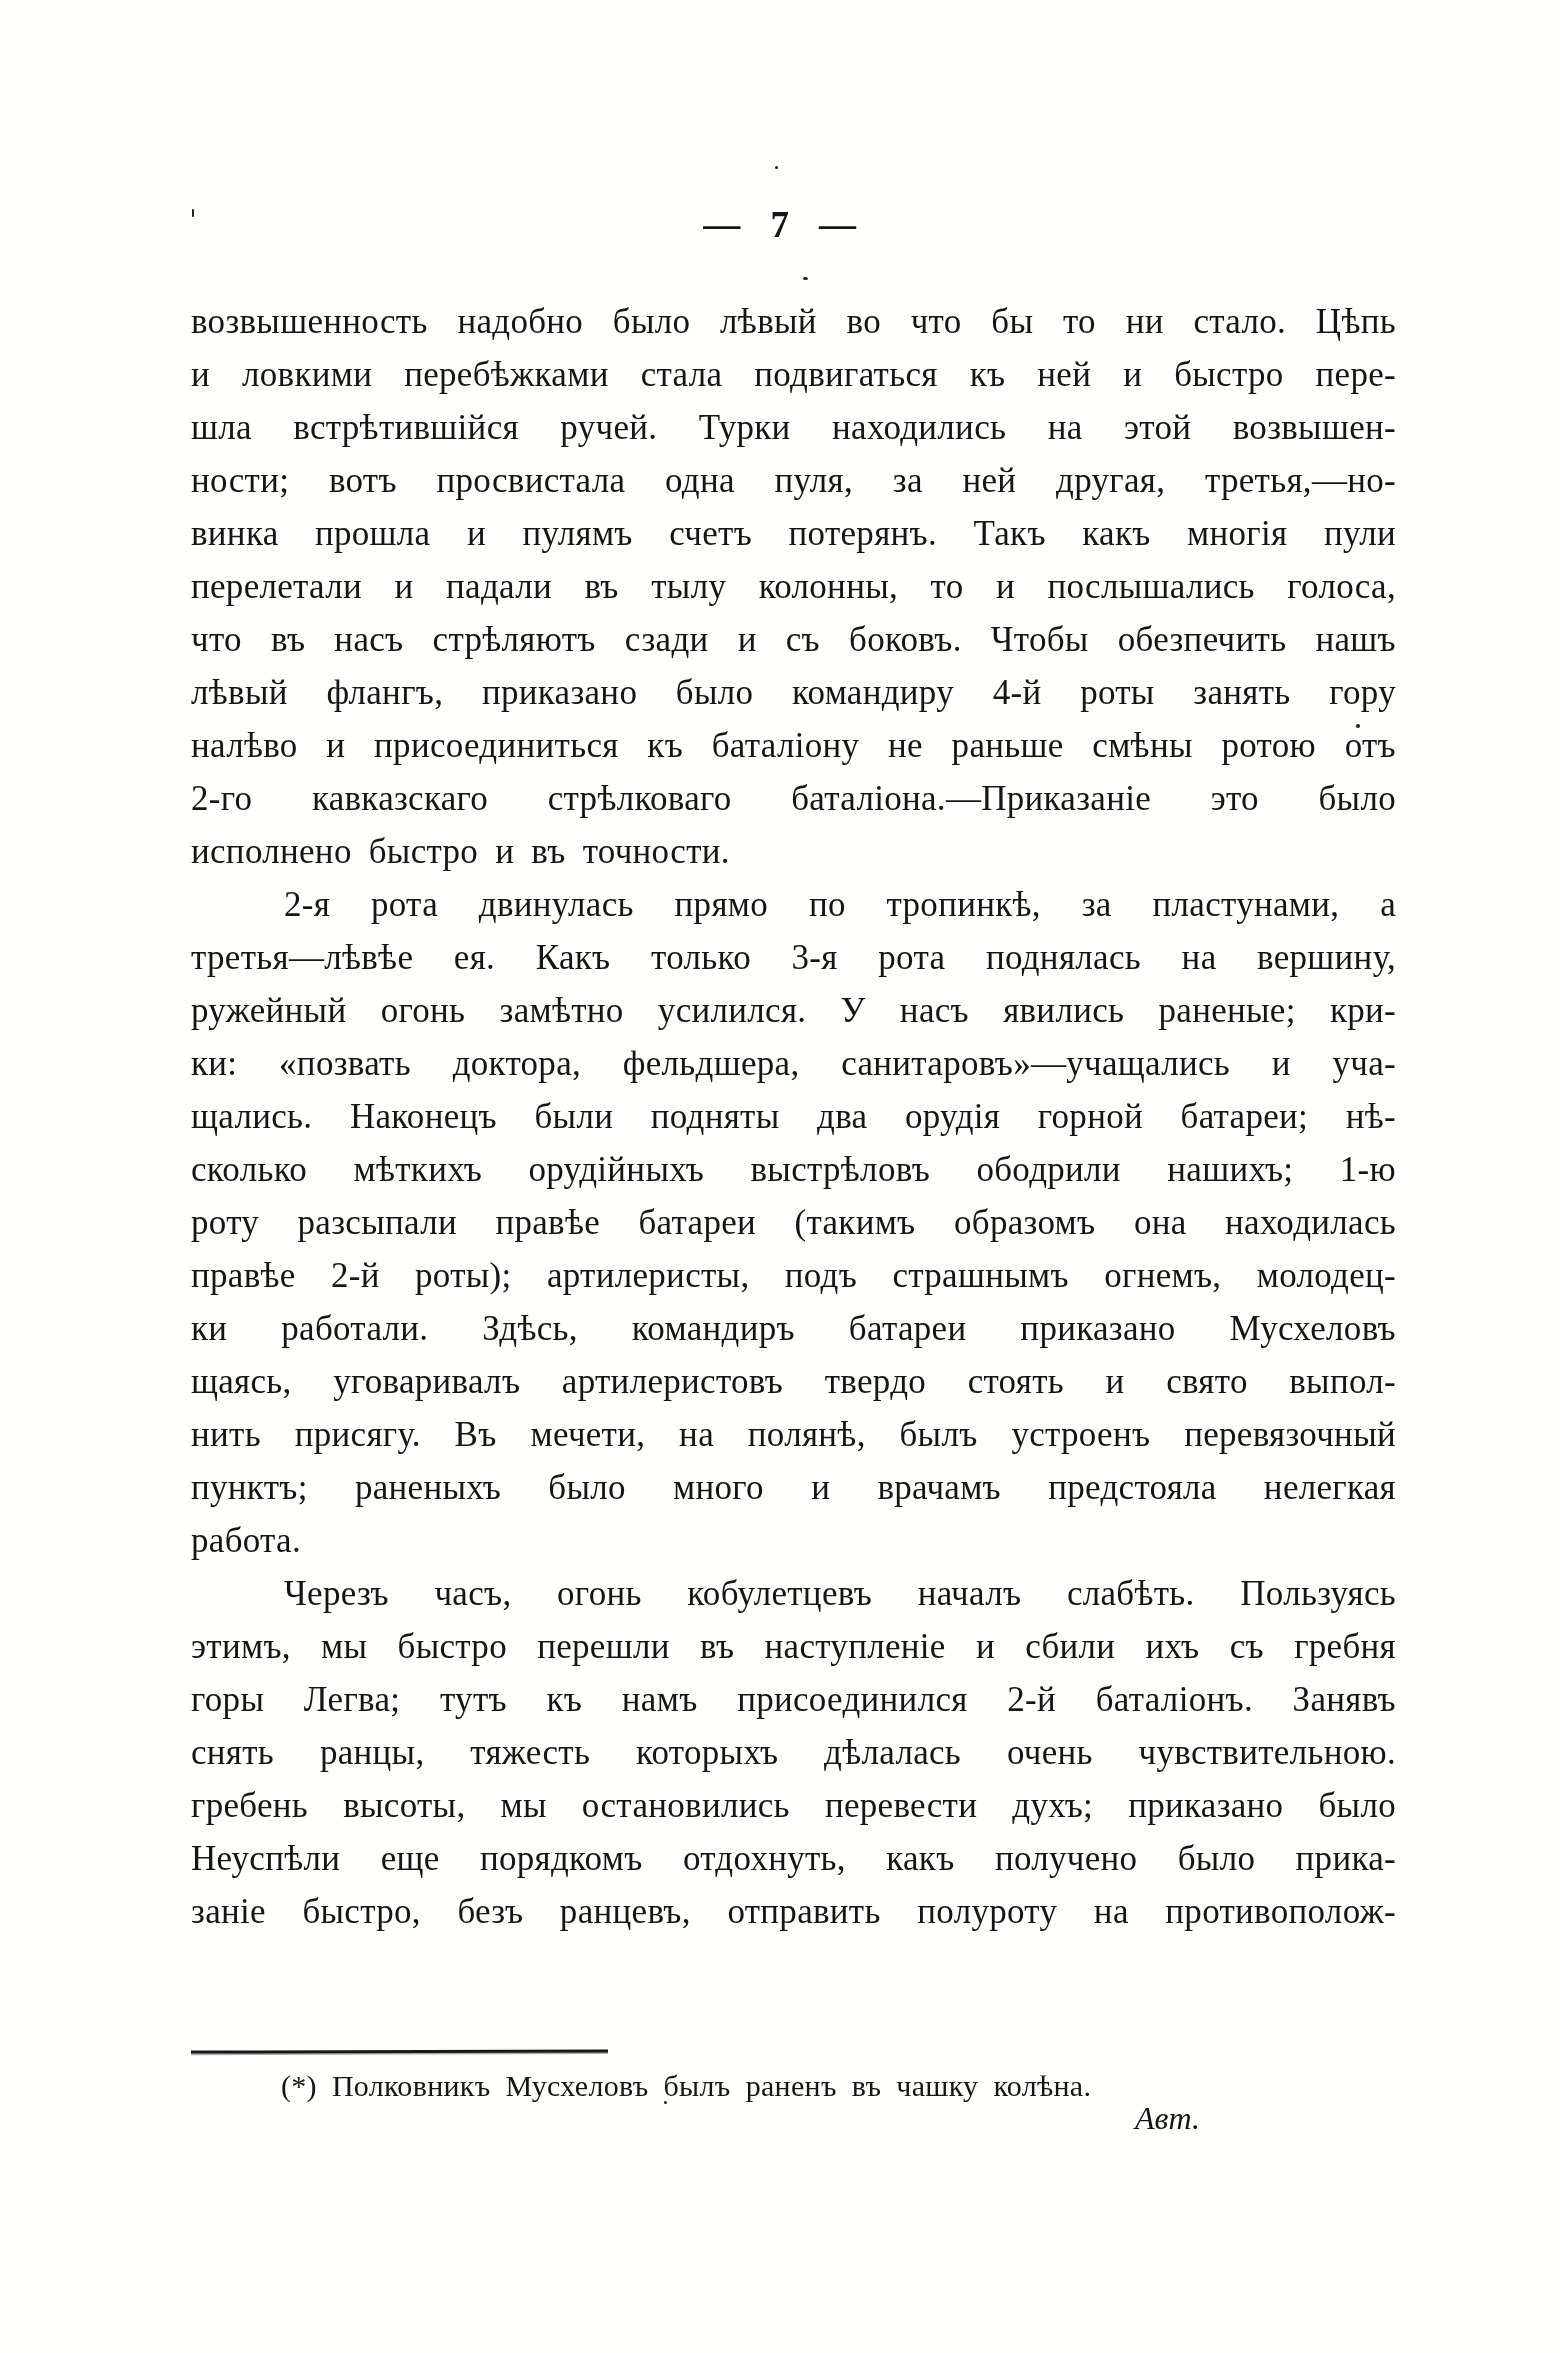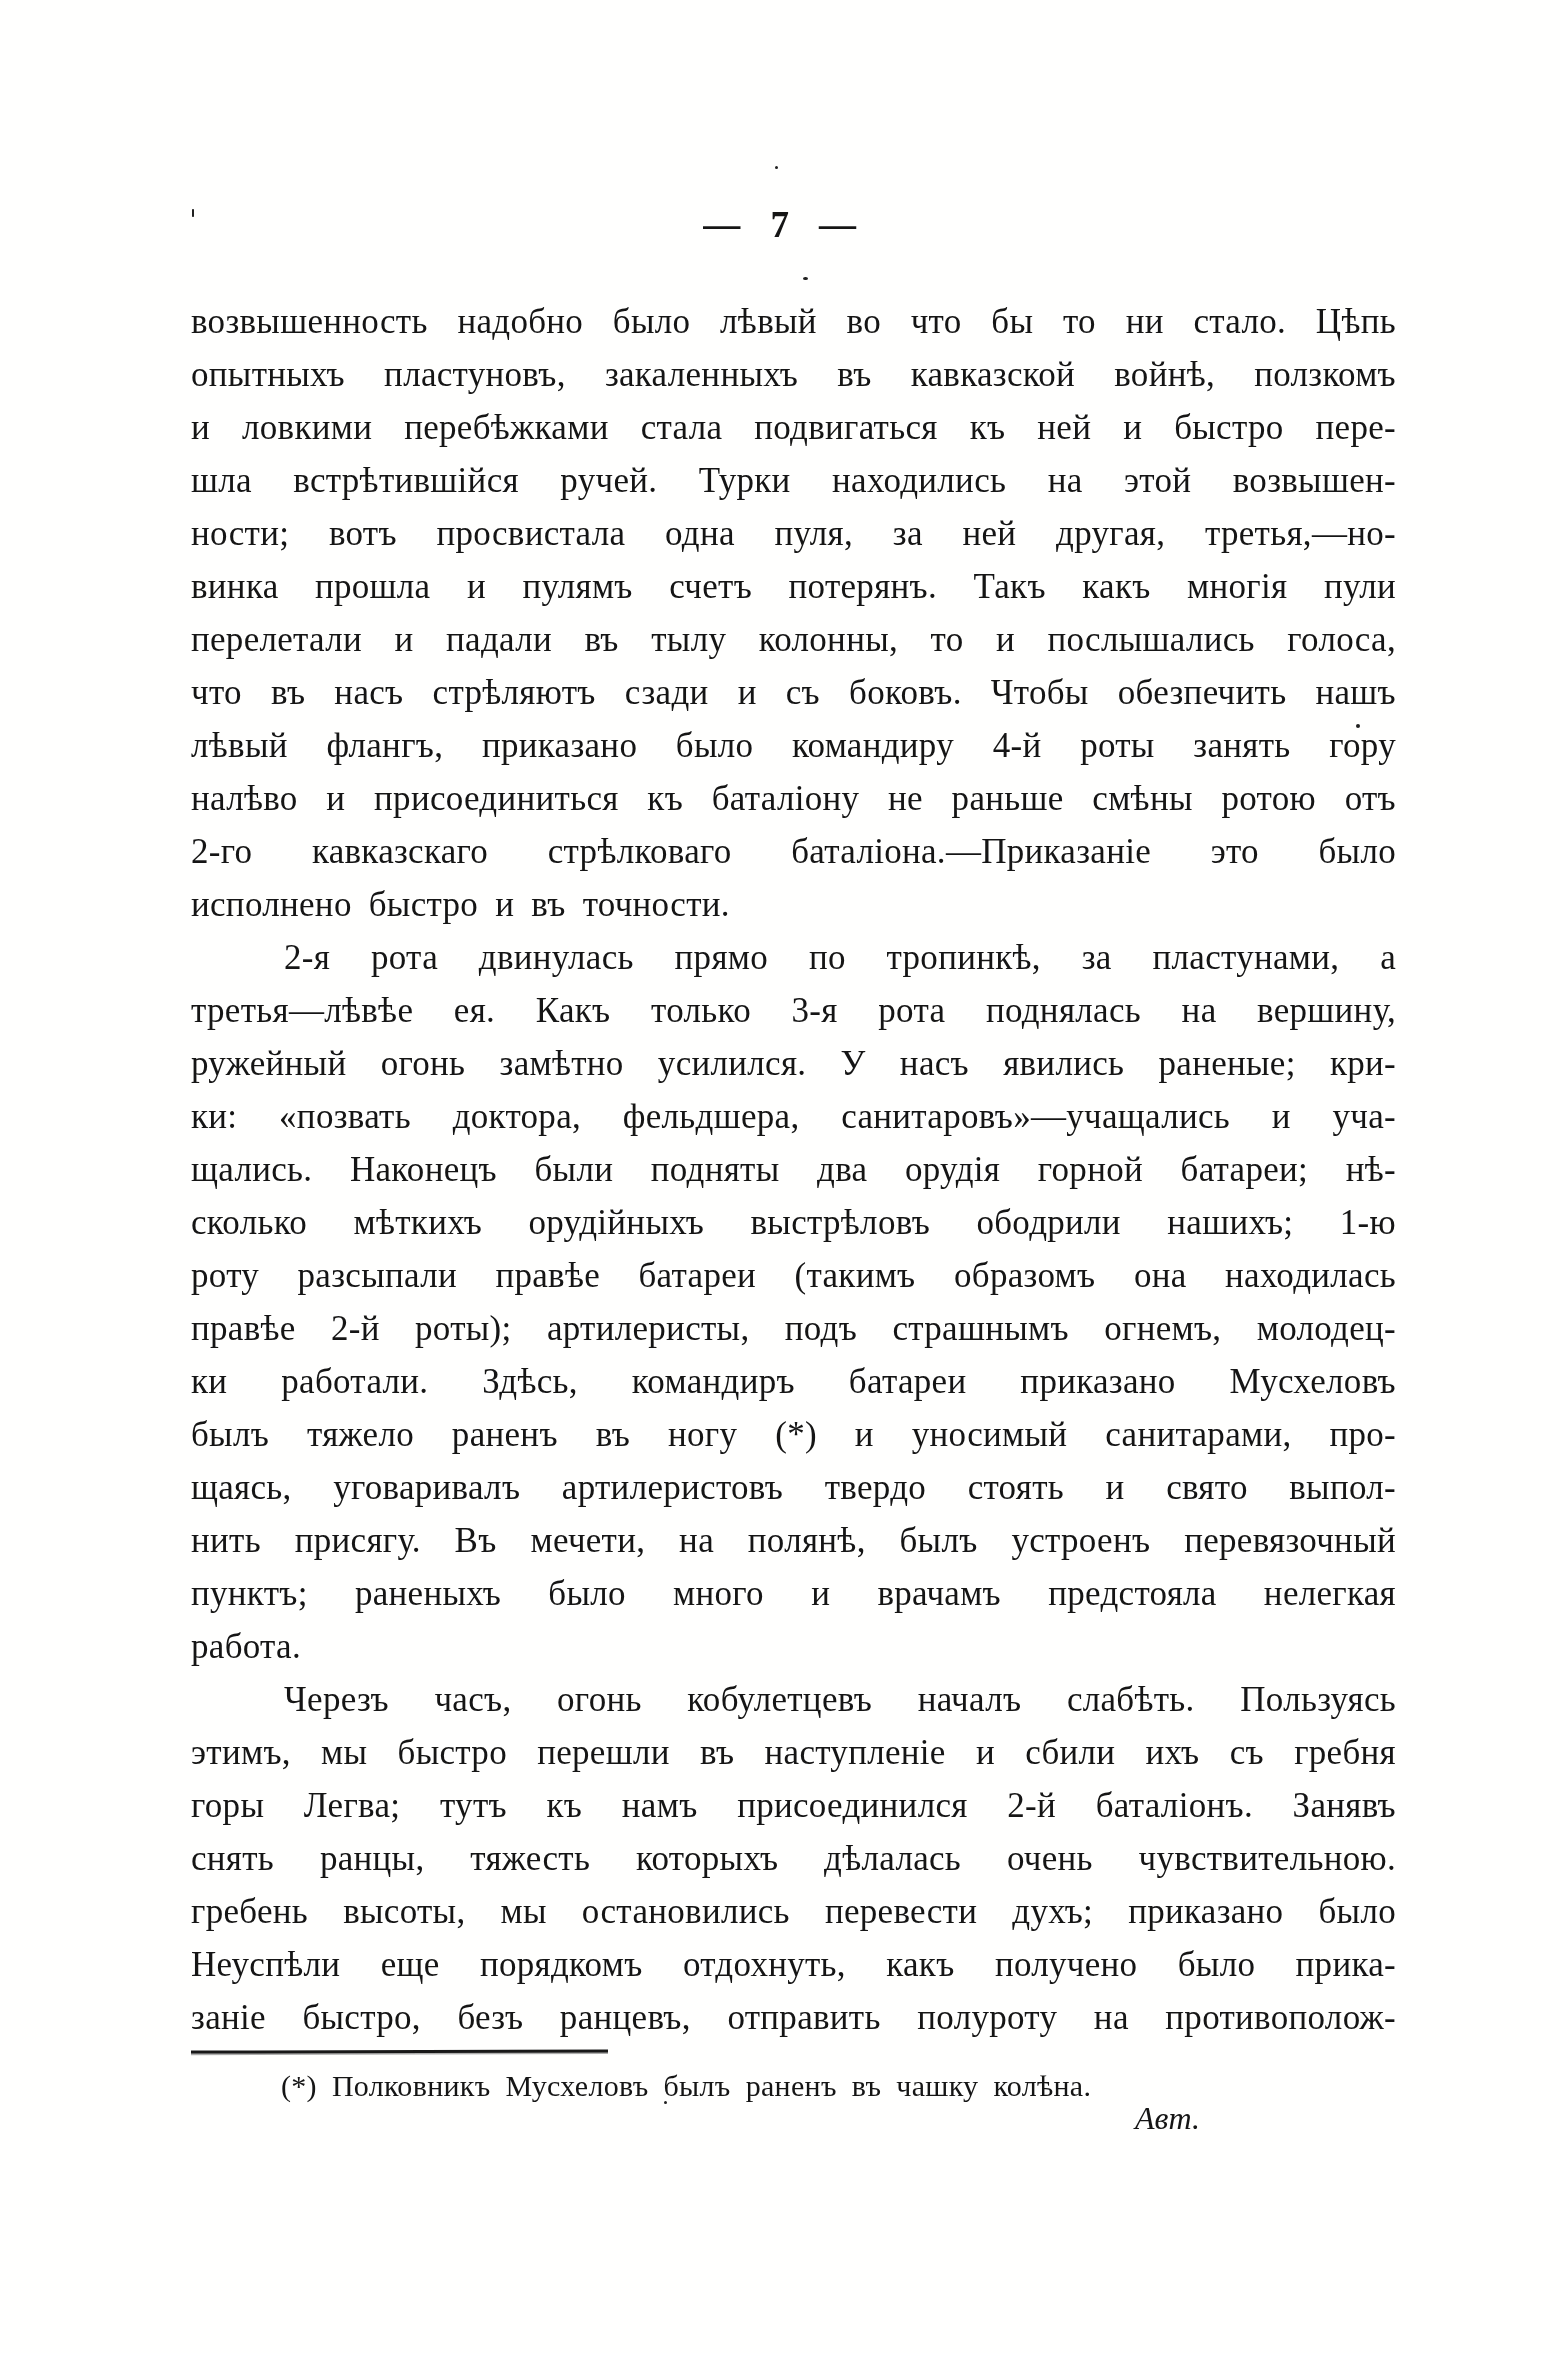--- a/index.html
+++ b/index.html
@@ -93,41 +93,39 @@
 <body>
 
 <div id="page" style="background: rgb(255, 255, 254); color: rgb(21, 21, 21);">
 
   <div id="header">
     <span>— 7 —</span>
   </div>
 
   <div id="body-text">
       <div class="line">возвышенность надобно было лѣвый во что бы то ни стало. Цѣпь</div>
-      <div class="line">опытныхъ пластуновъ, закаленныхъ въ кавказской войнѣ, ползкомъ</div>
       <div class="line">и ловкими перебѣжками стала подвигаться къ ней и быстро пере-</div>
       <div class="line">шла встрѣтившійся ручей. Турки находились на этой возвышен-</div>
       <div class="line">ности; вотъ просвистала одна пуля, за ней другая, третья,—но-</div>
       <div class="line">винка прошла и пулямъ счетъ потерянъ. Такъ какъ многія пули</div>
       <div class="line">перелетали и падали въ тылу колонны, то и послышались голоса,</div>
       <div class="line">что въ насъ стрѣляютъ сзади и съ боковъ. Чтобы обезпечить нашъ</div>
       <div class="line">лѣвый флангъ, приказано было командиру 4-й роты занять гору</div>
       <div class="line">налѣво и присоединиться къ баталіону не раньше смѣны ротою отъ</div>
       <div class="line">2-го кавказскаго стрѣлковаго баталіона.—Приказаніе это было</div>
       <div class="line no-just">исполнено быстро и въ точности.</div>
       <div class="line indent">2-я рота двинулась прямо по тропинкѣ, за пластунами, а</div>
       <div class="line">третья—лѣвѣе ея. Какъ только 3-я рота поднялась на вершину,</div>
       <div class="line">ружейный огонь замѣтно усилился. У насъ явились раненые; кри-</div>
       <div class="line">ки: «позвать доктора, фельдшера, санитаровъ»—учащались и уча-</div>
       <div class="line">щались. Наконецъ были подняты два орудія горной батареи; нѣ-</div>
       <div class="line">сколько мѣткихъ орудійныхъ выстрѣловъ ободрили нашихъ; 1-ю</div>
       <div class="line">роту разсыпали правѣе батареи (такимъ образомъ она находилась</div>
       <div class="line">правѣе 2-й роты); артилеристы, подъ страшнымъ огнемъ, молодец-</div>
       <div class="line">ки работали. Здѣсь, командиръ батареи приказано Мусхеловъ</div>
-      <div class="line">былъ тяжело раненъ въ ногу (*) и уносимый санитарами, про-</div>
       <div class="line">щаясь, уговаривалъ артилеристовъ твердо стоять и свято выпол-</div>
       <div class="line">нить присягу. Въ мечети, на полянѣ, былъ устроенъ перевязочный</div>
       <div class="line">пунктъ; раненыхъ было много и врачамъ предстояла нелегкая</div>
       <div class="line no-just">работа.</div>
       <div class="line indent">Черезъ часъ, огонь кобулетцевъ началъ слабѣть. Пользуясь</div>
       <div class="line">этимъ, мы быстро перешли въ наступленіе и сбили ихъ съ гребня</div>
       <div class="line">горы Легва; тутъ къ намъ присоединился 2-й баталіонъ. Занявъ</div>
       <div class="line">снять ранцы, тяжесть которыхъ дѣлалась очень чувствительною.</div>
       <div class="line">гребень высоты, мы остановились перевести духъ; приказано было</div>
       <div class="line">Неуспѣли еще порядкомъ отдохнуть, какъ получено было прика-</div>

